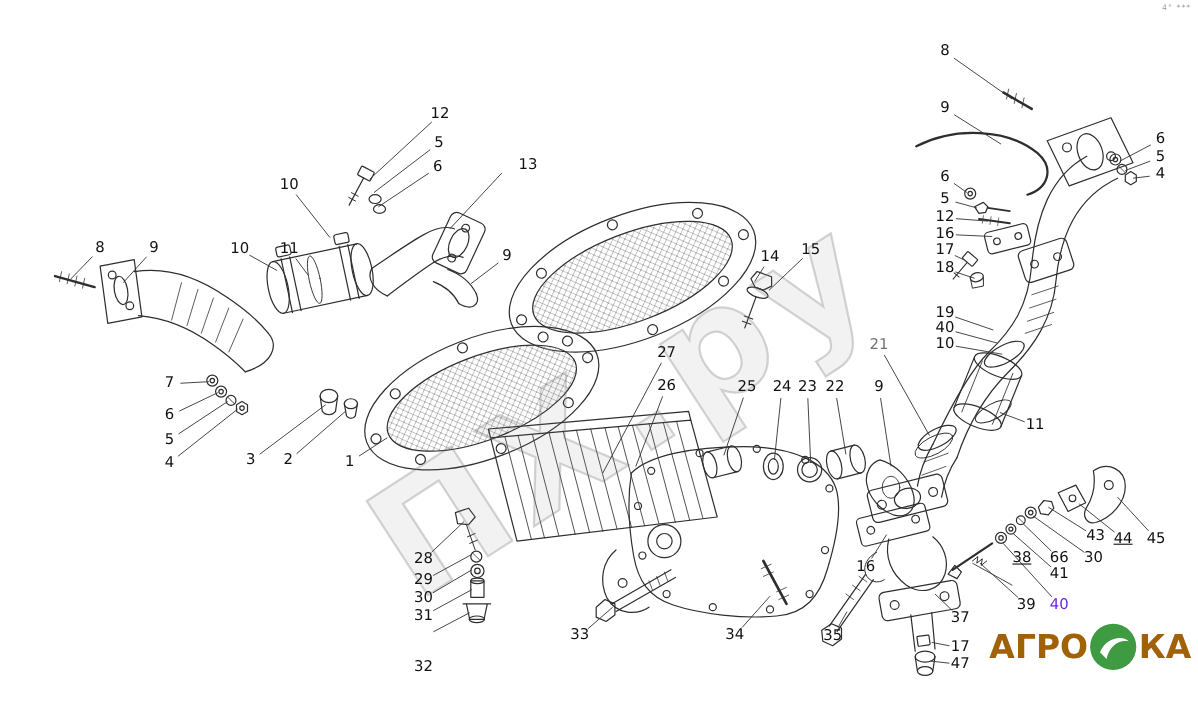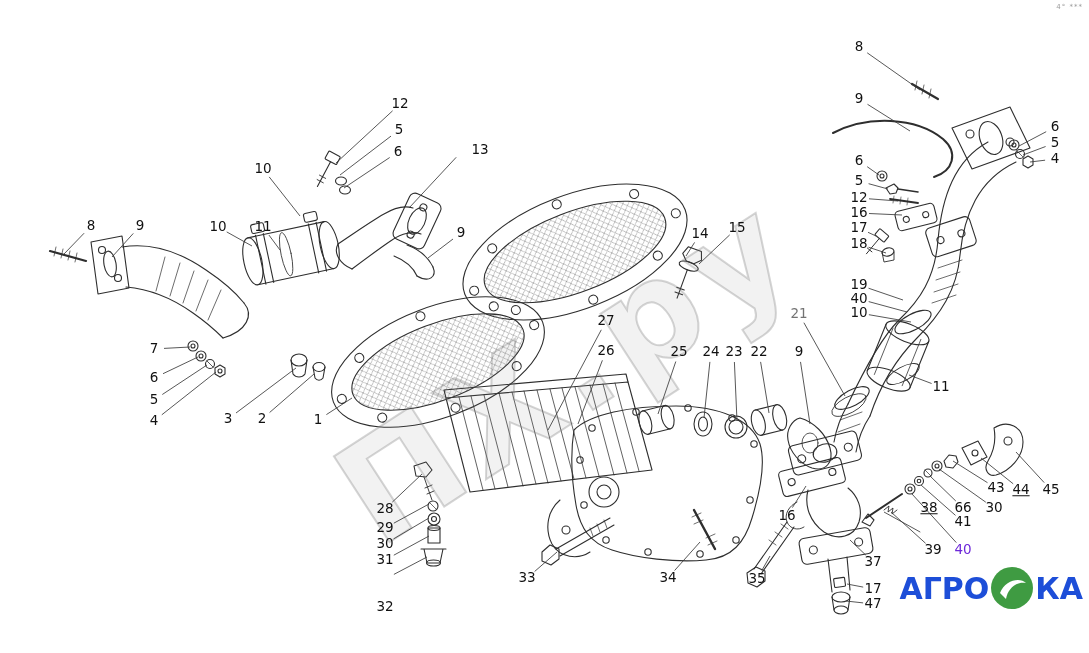--- a/index.html
+++ b/index.html
@@ -451,21 +451,21 @@
       <div class="callout" style="left: 963px; top: 522px; color: rgb(17, 17, 17);">41</div>
       <div class="callout" style="left: 963px; top: 508px; color: rgb(17, 17, 17);">66</div>
       <div class="callout" style="left: 994px; top: 508px; color: rgb(17, 17, 17);">30</div>
       <div class="callout" style="left: 996px; top: 488px; color: rgb(17, 17, 17);">43</div>
       <div class="callout" style="left: 1021px; top: 490px; color: rgb(17, 17, 17); text-decoration: underline;">44</div>
       <div class="callout" style="left: 1051px; top: 490px; color: rgb(17, 17, 17);">45</div>
     </div>
 
   <div class="corner-mark">4° ***</div>
 
-  <div class="logo" style="color: #1d4ed8;">
+  <div class="logo" style="color: #a16207;">
     <span>АГРО</span>
     <svg class="logo-mark" viewBox="0 0 44 44" xmlns="http://www.w3.org/2000/svg">
       <circle cx="22" cy="22" r="21" fill="#3f9b42"></circle>
       <path d="M10 27 C15 14 30 11 36 17 C27 15 18 22 16 33 Z" fill="#ffffff"></path>
     </svg>
     <span>КА</span>
   </div>
 
 </div>
 

